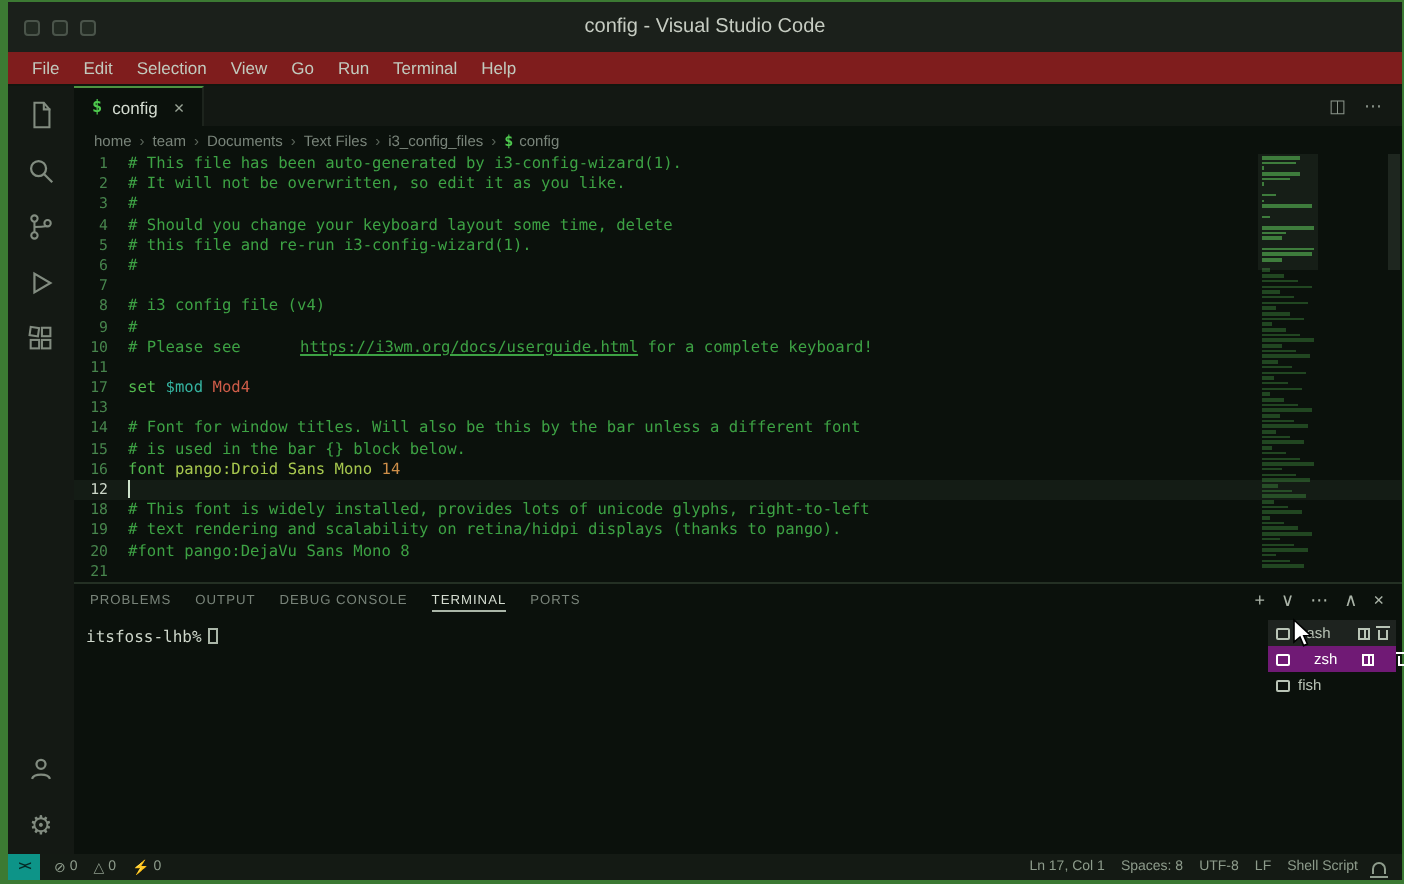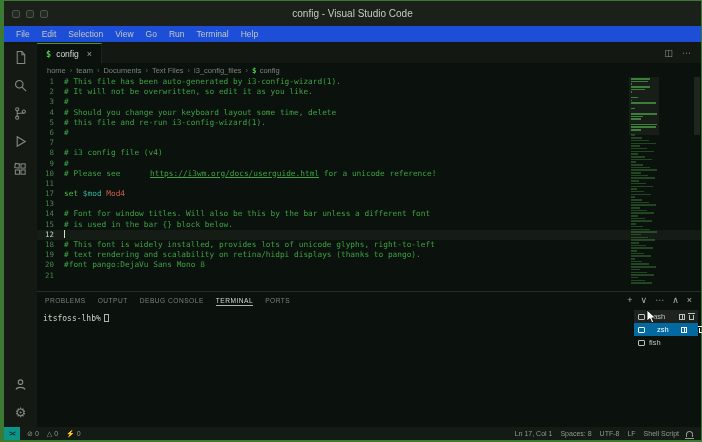--- a/index.html
+++ b/index.html
@@ -5,21 +5,21 @@
   *{margin:0;padding:0;box-sizing:border-box;}
   html,body{width:702px;height:442px;overflow:hidden;background:#0b110c;}
   body{font-family:"Liberation Sans",sans-serif;position:relative;font-size:8px;color:#c2cabe;}
   .window{position:absolute;inset:0;background:#0b110c;border:1px solid #3c7a33;border-left-width:4px;border-bottom-width:2px;display:flex;flex-direction:column;}
   
   .titlebar{height:25px;background:#1b201b;display:flex;align-items:center;position:relative;flex:none;}
   .win-controls{display:flex;gap:6px;padding-left:8px;}
   .win-btn{width:8px;height:8px;border:1px solid #4a544a;border-radius:2px;background:#222a22;}
   .title{position:absolute;left:0;right:0;text-align:center;font-size:10px;color:#c6ccc2;pointer-events:none;}
   
-  .menubar{height:17px;background:#1d4ed8;display:flex;align-items:center;padding-left:6px;flex:none;border-bottom:1px solid #11160f;}
+  .menubar{height:17px;background:#7f1d1d;display:flex;align-items:center;padding-left:6px;flex:none;border-bottom:1px solid #11160f;}
   .menu-item{padding:0 6px;font-size:8.5px;color:#c2cabe;line-height:16px;cursor:default;}
   
   .main{flex:1;display:flex;min-height:0;}
   .activitybar{width:33px;background:#141914;display:flex;flex-direction:column;align-items:center;justify-content:space-between;padding:6px 0;flex:none;}
   .ab-top,.ab-bottom{display:flex;flex-direction:column;align-items:center;gap:11px;}
   .ab-icon{width:17px;height:17px;display:flex;align-items:center;justify-content:center;color:#828c80;}
   .ab-icon svg{width:15px;height:15px;}
   .gear-glyph{font-size:13px;line-height:13px;color:#828c80;}
   .editor-col{flex:1;display:flex;flex-direction:column;min-width:0;}
   
@@ -59,21 +59,21 @@
   .panel-tabs{display:flex;align-items:center;}
   .panel-tab.active{color:#d5ddd1;border-bottom:1px solid #aab6a8;}
   .panel-actions{margin-left:auto;display:flex;align-items:center;gap:8px;padding-right:9px;color:#aab4a8;font-size:9px;}
   .panel-action{cursor:default;}
   .panel-body{flex:1;position:relative;font-family:"DejaVu Sans Mono",monospace;}
   .term-line{padding:6px 0 0 6px;font-size:8px;color:#cdd6ca;}
   .term-cursor{display:inline-block;width:5px;height:8px;border:1px solid #aab6a8;margin-left:3px;vertical-align:-1px;}
   .shell-list{position:absolute;top:2px;right:3px;width:64px;font-family:"Liberation Sans",sans-serif;}
   .shell-row{display:flex;align-items:center;gap:4px;height:13px;padding:0 4px;font-size:7.5px;color:#b9c4b6;}
   .shell-row.hover{background:rgba(255,255,255,.08);}
-  .shell-row.selected{background:#0369a1;color:#fff;gap:12px;}
+  .shell-row.selected{background:#701a75;color:#fff;gap:12px;}
   .icon-shell{width:7px;height:6px;border:1px solid currentColor;border-radius:1px;flex:none;}
   .shell-label{flex:1;}
   .icon-split{width:6px;height:6px;border:1px solid currentColor;position:relative;flex:none;}
   .icon-split::after{content:'';position:absolute;left:2px;top:0;bottom:0;width:1px;background:currentColor;}
   .icon-trash{width:5px;height:5px;border:1px solid currentColor;border-top:none;position:relative;flex:none;margin-top:1px;}
   .icon-trash::before{content:'';position:absolute;top:-2px;left:-2px;right:-2px;height:1px;background:currentColor;}
   
   .statusbar{height:13px;background:#141a14;display:flex;align-items:center;justify-content:space-between;font-size:7px;color:#8e9c8c;flex:none;}
   .status-left,.status-right{display:flex;align-items:center;height:100%;}
   .remote{width:16px;height:100%;background:#0d9488;color:#062a26;display:flex;align-items:center;justify-content:center;font-size:6.5px;letter-spacing:-1px;font-weight:bold;}
@@ -204,26 +204,27 @@
         <div class="code-area">
             <div class="code-line"><span class="ln">1</span><span class="code"><span class="c"># This file has been auto-generated by i3-config-wizard(1).</span></span></div>
             <div class="code-line"><span class="ln">2</span><span class="code"><span class="c"># It will not be overwritten, so edit it as you like.</span></span></div>
             <div class="code-line"><span class="ln">3</span><span class="code"><span class="c">#</span></span></div>
             <div class="code-line"><span class="ln">4</span><span class="code"><span class="c"># Should you change your keyboard layout some time, delete</span></span></div>
             <div class="code-line"><span class="ln">5</span><span class="code"><span class="c"># this file and re-run i3-config-wizard(1).</span></span></div>
             <div class="code-line"><span class="ln">6</span><span class="code"><span class="c">#</span></span></div>
             <div class="code-line"><span class="ln">7</span><span class="code"></span></div>
             <div class="code-line"><span class="ln">8</span><span class="code"><span class="c"># i3 config file (v4)</span></span></div>
             <div class="code-line"><span class="ln">9</span><span class="code"><span class="c">#</span></span></div>
-            <div class="code-line"><span class="ln">10</span><span class="code"><span class="c"># Please see </span><span class="lnk">https://i3wm.org/docs/userguide.html</span><span class="c"> for a unicode reference!</span></span></div>
+            <div class="code-line"><span class="ln">10</span><span class="code"><span class="c"># Please see </span><span class="lnk">https://i3wm.org/docs/userguide.html</span><span class="c"> for a complete keyboard!</span></span></div>
             <div class="code-line"><span class="ln">11</span><span class="code"></span></div>
             <div class="code-line"><span class="ln">17</span><span class="code"><span class="k">set</span><span class="pln"> </span><span class="v">$mod</span><span class="pln"> </span><span class="val">Mod4</span></span></div>
             <div class="code-line"><span class="ln">13</span><span class="code"></span></div>
             <div class="code-line"><span class="ln">14</span><span class="code"><span class="c"># Font for window titles. Will also be this by the bar unless a different font</span></span></div>
             <div class="code-line"><span class="ln">15</span><span class="code"><span class="c"># is used in the bar {} block below.</span></span></div>
+            <div class="code-line"><span class="ln">16</span><span class="code"><span class="k">font</span><span class="pln"> </span><span class="str">pango:Droid Sans Mono</span><span class="pln"> </span><span class="num">14</span></span></div>
             <div class="code-line active"><span class="ln">12</span><span class="code"><span class="caret"></span></span></div>
             <div class="code-line"><span class="ln">18</span><span class="code"><span class="c"># This font is widely installed, provides lots of unicode glyphs, right-to-left</span></span></div>
             <div class="code-line"><span class="ln">19</span><span class="code"><span class="c"># text rendering and scalability on retina/hidpi displays (thanks to pango).</span></span></div>
             <div class="code-line"><span class="ln">20</span><span class="code"><span class="c">#font pango:DejaVu Sans Mono 8</span></span></div>
             <div class="code-line"><span class="ln">21</span><span class="code"></span></div>
           </div>
         <div class="minimap">
           <div class="mm-viewport"></div>
         <div class="mm-line" style="width: 19.47px;"></div>
             <div class="mm-line" style="width: 17.49px;"></div>

